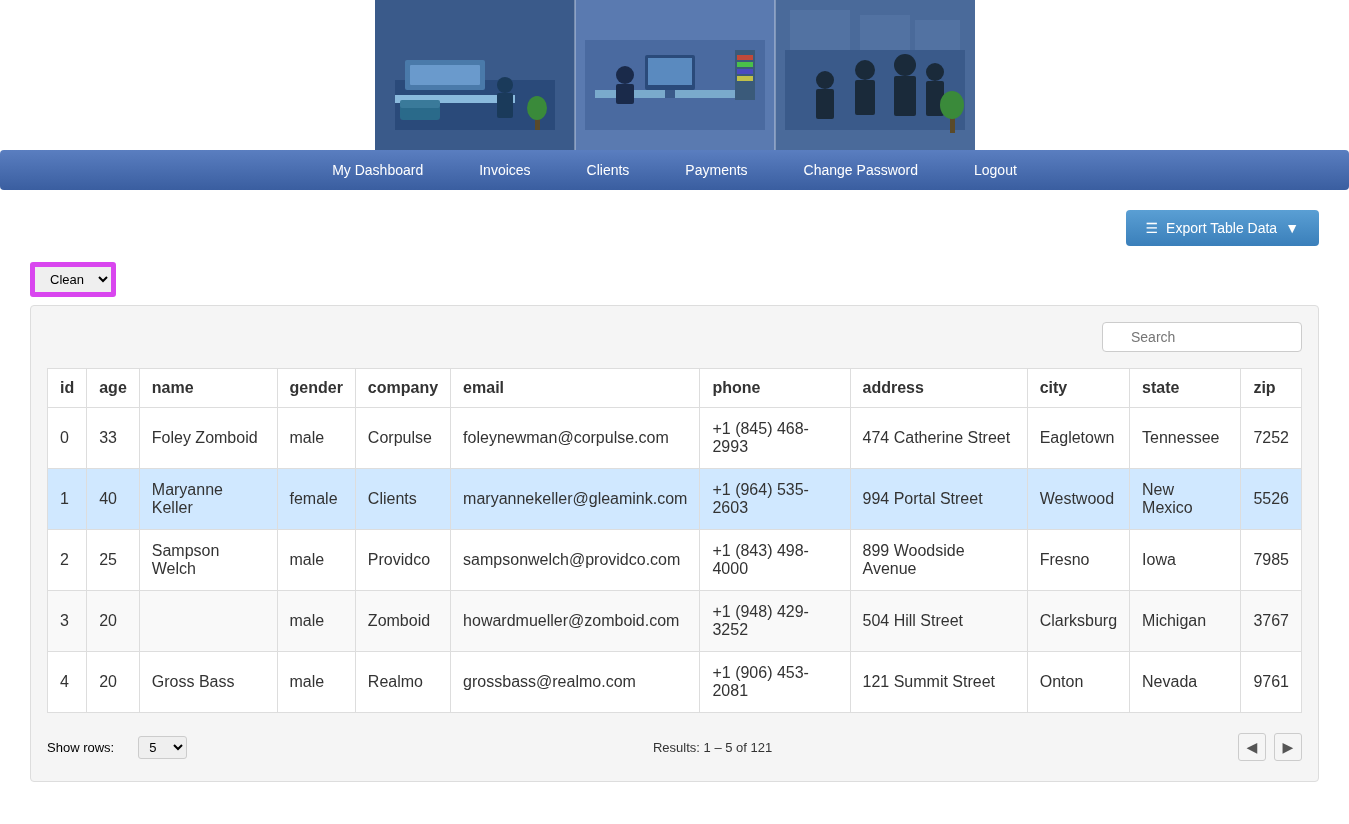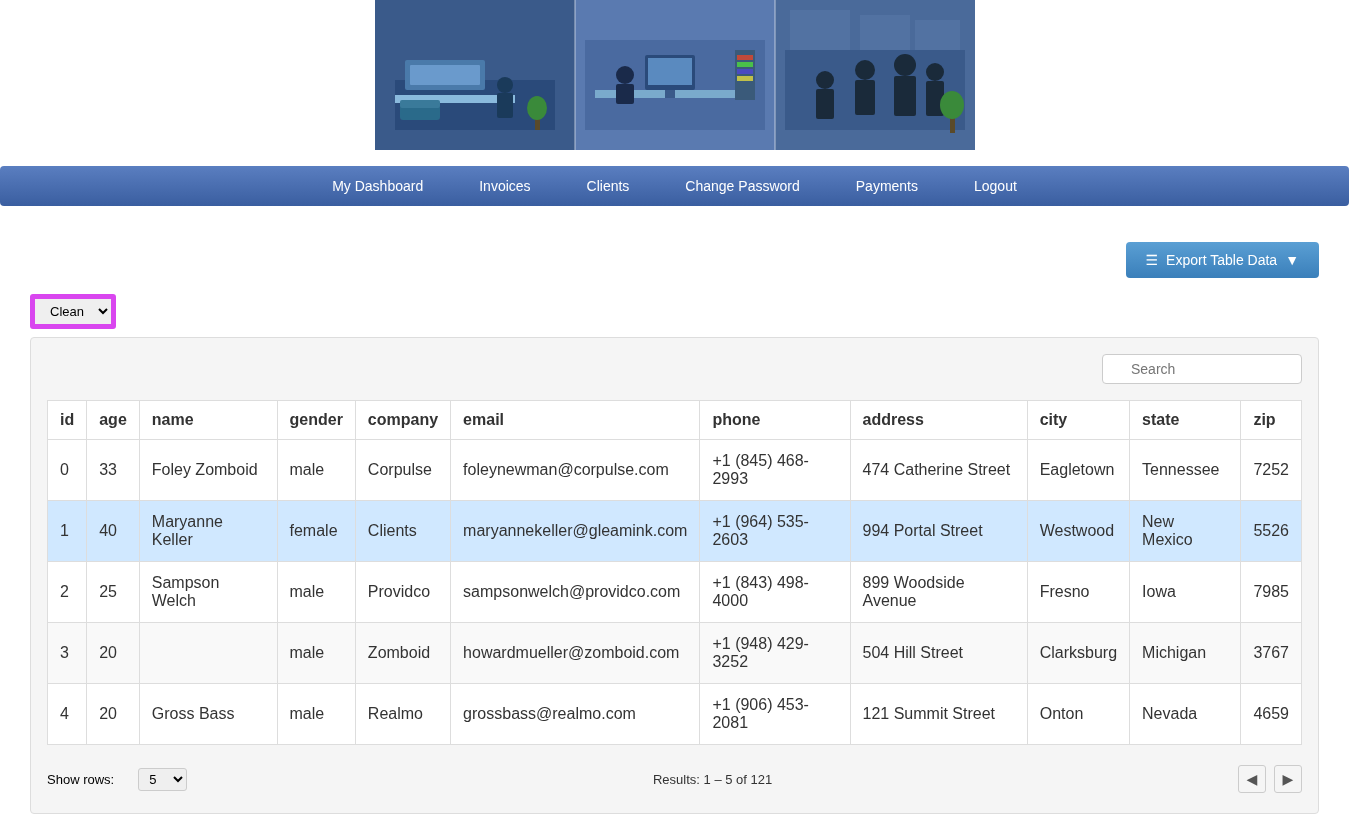--- a/index.html
+++ b/index.html
@@ -16,21 +16,21 @@
     }
 
     
     nav {
       background: linear-gradient(to bottom, #5a7ec0, #3a5ea0);
       display: flex;
       justify-content: center;
       gap: 0;
       padding: 0 260px;
       border-radius: 4px;
-      margin: 16px auto;
+      margin: 0 auto;
       max-width: 1349px;
     }
     nav a {
       color: #fff;
       text-decoration: none;
       padding: 12px 28px;
       font-size: 14px;
       display: block;
       cursor: pointer;
     }
@@ -243,22 +243,22 @@
     <rect x="415" y="10" width="60" height="40" fill="#5a7aaa" opacity="0.5"></rect>
     <rect x="485" y="15" width="50" height="35" fill="#5a7aaa" opacity="0.5"></rect>
     <rect x="540" y="20" width="45" height="30" fill="#5a7aaa" opacity="0.5"></rect>
   </svg>
 </div>
 
 <nav>
   <a>My Dashboard</a>
   <a>Invoices</a>
   <a>Clients</a>
+  <a>Payments</a>
   <a>Change Password</a>
-  <a>Payments</a>
   <a>Logout</a>
 </nav>
 
 <div class="content">
 
   <div class="toolbar">
     <button class="export-btn">
       <span>☰</span>
       <span>Export Table Data</span>
       <span>▼</span>
@@ -354,21 +354,21 @@
             <td>4</td>
             <td>20</td>
             <td>Gross Bass</td>
             <td>male</td>
             <td>Realmo</td>
             <td>grossbass@realmo.com</td>
             <td>+1 (906) 453-2081</td>
             <td>121 Summit Street</td>
             <td>Onton</td>
             <td>Nevada</td>
-            <td>4659</td>
+            <td>9761</td>
           </tr>
         </tbody>
     </table>
 
     <div class="pagination">
       <div class="show-rows">
         <span>Show rows:</span>
         <select>
           <option>5</option>
           <option>10</option>

